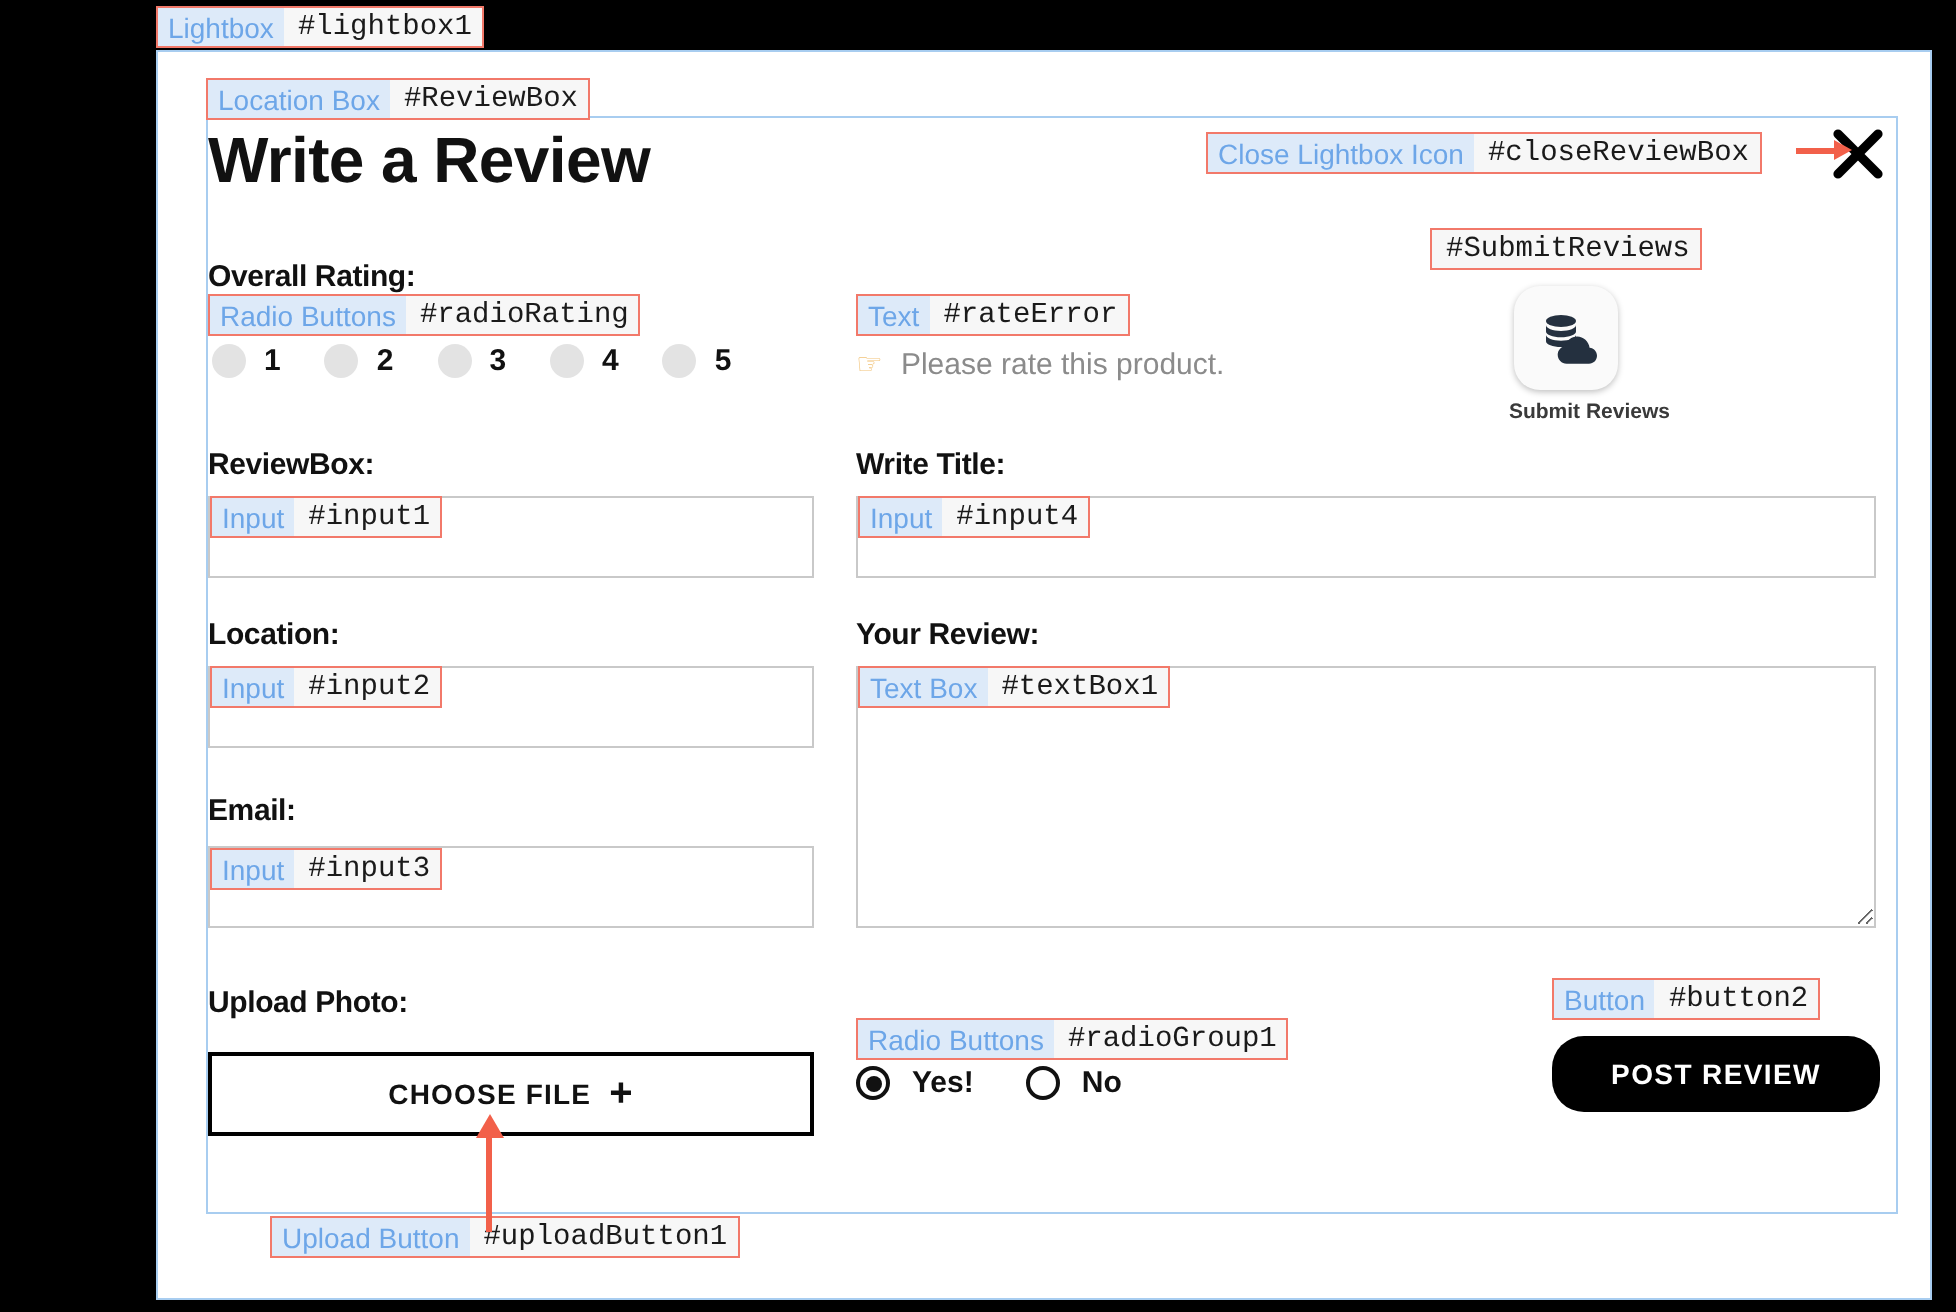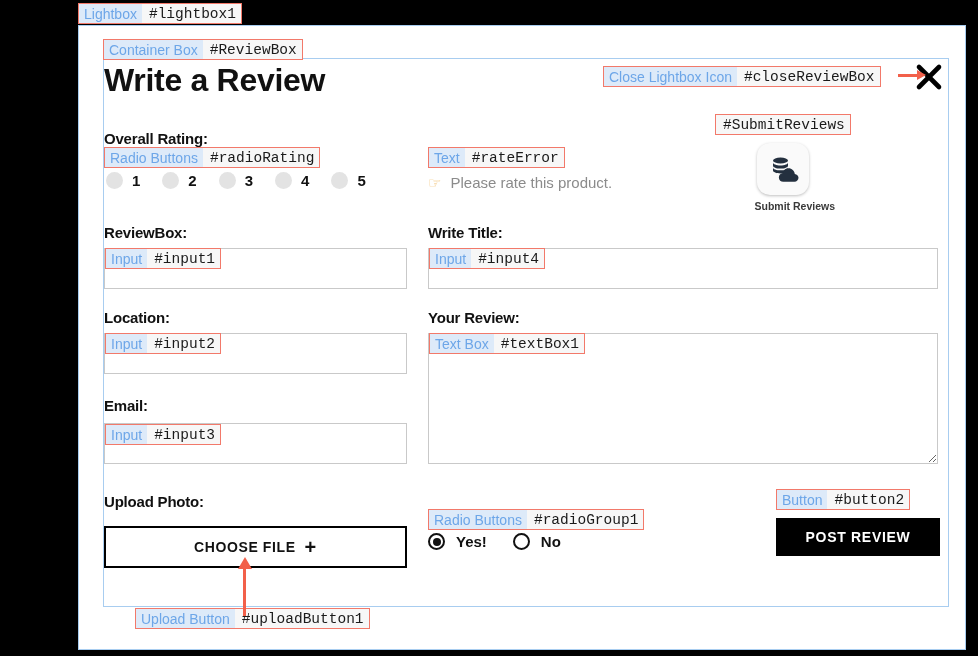--- a/index.html
+++ b/index.html
@@ -163,39 +163,39 @@
     content: ""; width: 8px; height: 8px; border-radius: 50%; background: #111;
   }
   .rec-label { font-size: 15px; font-weight: bold; color: #111; margin-left: 11px; }
 
   
   .post-review {
     position: absolute; left: 776px; top: 518px;
     width: 164px; height: 38px;
     background: #000; color: #fff;
     display: flex; align-items: center; justify-content: center;
-    font-size: 14px; font-weight: bold; letter-spacing: 0.7px;
+    font-size: 14px; font-weight: bold; letter-spacing: 0.7px; border-radius: 16px;
   }
 </style>
 </head>
 <body>
 
 <div id="root">
 
   <div class="lightbox-frame"></div>
 
   <div class="tag" style="left:78px; top:3px;">
     <span class="t-name">Lightbox</span>
     <span class="t-id">#lightbox1</span>
   </div>
 
   <div class="review-box"></div>
 
   <div class="tag" style="left:103px; top:39px;">
-    <span class="t-name">Container Box</span>
+    <span class="t-name">Location Box</span>
     <span class="t-id">#ReviewBox</span>
   </div>
 
   <div class="page-title">Write a Review</div>
 
   <div class="tag" style="left:603px; top:66px;">
     <span class="t-name">Close Lightbox Icon</span>
     <span class="t-id">#closeReviewBox</span>
   </div>
   <div class="arrow-to-close"></div>

